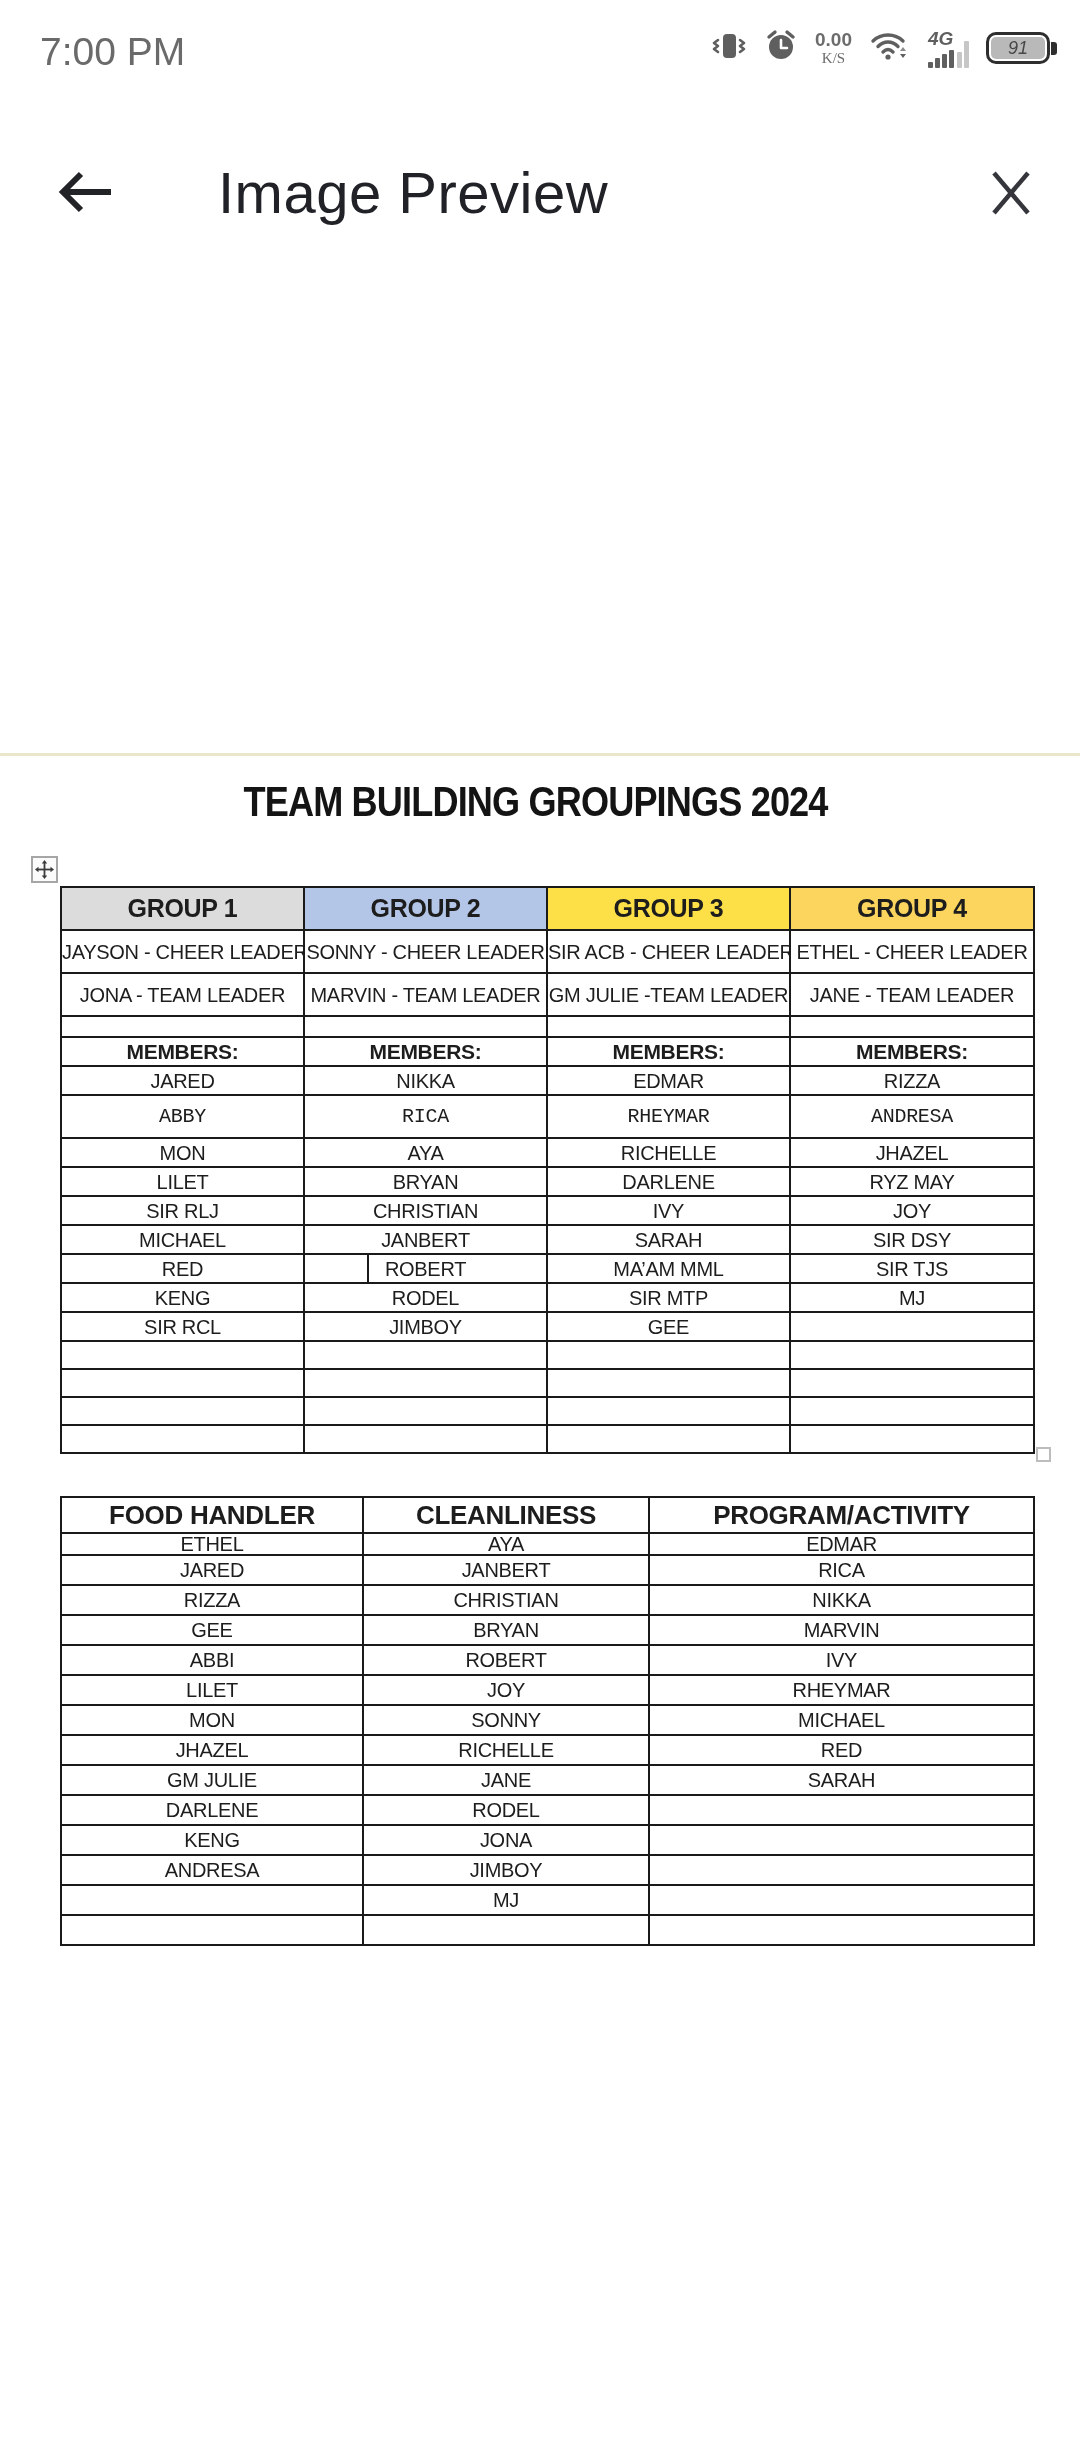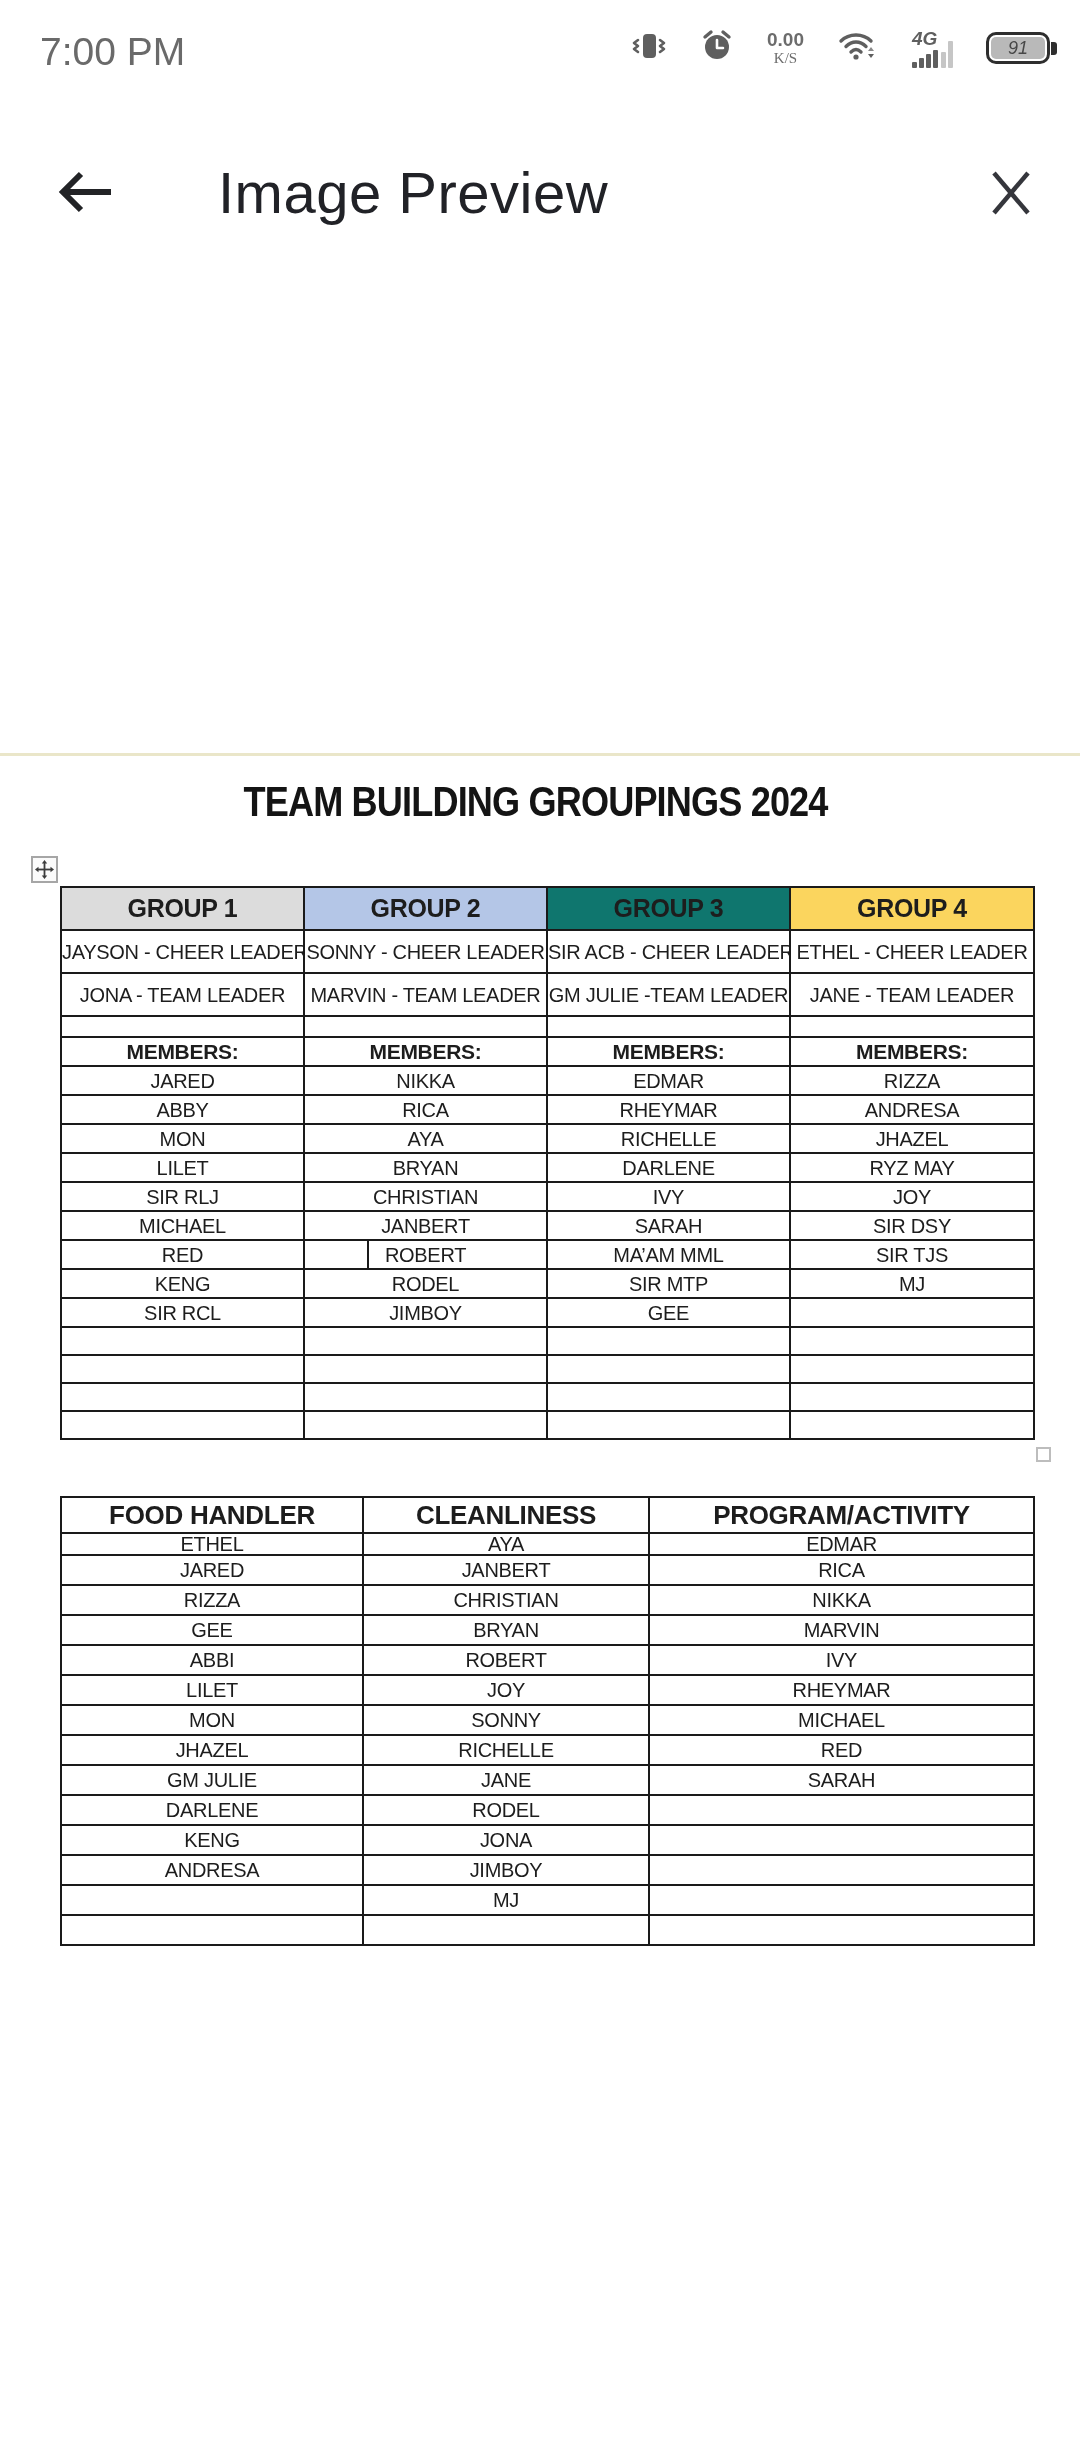--- a/index.html
+++ b/index.html
@@ -2,21 +2,21 @@
 <html><head>
 <meta charset="utf-8">
 <style>
   * { box-sizing: border-box; margin: 0; padding: 0; }
   html,body { width:1080px; height:2460px; background:#ffffff;
     font-family:"Liberation Sans", sans-serif; position:relative; overflow:hidden; }
 
   
   .time { position:absolute; left:40px; top:32px; font-size:39px; color:#6a6a6a; line-height:1; }
   .status-icons { position:absolute; right:30px; top:26px; height:44px;
-    display:flex; align-items:center; gap:33px; color:#5f5f5f; }
+    display:flex; align-items:center; gap:17px; color:#5f5f5f; }
   .speed { display:flex; flex-direction:column; align-items:center; line-height:1; color:#6c6c6c; }
   .speed .sp-top { font-size:19px; font-weight:700; }
   .speed .sp-bot { font-size:15px; margin-top:2px;font-family:Liberation Serif, serif; }
   .signal { display:flex; align-items:flex-end; gap:3px; }
   .sig-main { display:flex; flex-direction:column; align-items:flex-start;font-style:italic; }
   .fourg { font-size:19px; font-weight:700; color:#5f5f5f; line-height:1; margin-bottom:2px; }
   .bars { display:flex; align-items:flex-end; gap:2px; }
   .bar { width:5px; background:#5f5f5f; border-radius:1px; }
   .bar.light { background:#c6c6c6; }
   .battery { position:relative; width:64px; height:32px; border:3px solid #2e2e2e;
@@ -149,21 +149,21 @@
   <colgroup>
       <col style="width:243px">
       <col style="width:243px">
       <col style="width:243px">
       <col style="width:244px">
     </colgroup>
   <tbody>
       <tr style="height: 43px;">
         <td class="g-head" style="background: rgb(220, 220, 220);">GROUP 1</td>
         <td class="g-head" style="background: rgb(180, 198, 231);">GROUP 2</td>
-        <td class="g-head" style="background: #0f766e;">GROUP 3</td>
+        <td class="g-head" style="background: #fde047;">GROUP 3</td>
         <td class="g-head" style="background: rgb(251, 213, 94);">GROUP 4</td>
       </tr>
       <tr style="height: 43px;">
         <td class="g-leader">JAYSON - CHEER LEADER</td>
         <td class="g-leader">SONNY - CHEER LEADER</td>
         <td class="g-leader">SIR ACB - CHEER LEADER</td>
         <td class="g-leader">ETHEL - CHEER LEADER</td>
       </tr>
       <tr style="height: 43px;">
         <td class="g-leader">JONA - TEAM LEADER</td>
@@ -182,21 +182,21 @@
         <td class="g-members">MEMBERS:</td>
         <td class="g-members">MEMBERS:</td>
         <td class="g-members">MEMBERS:</td>
       </tr>
       <tr style="height: 29px;">
         <td class="g-name">JARED</td>
         <td class="g-name">NIKKA</td>
         <td class="g-name">EDMAR</td>
         <td class="g-name">RIZZA</td>
       </tr>
-      <tr style="height: 29px;">
+      <tr style="height: 43px; font-family: Liberation Mono, monospace;">
         <td class="g-name">ABBY</td>
         <td class="g-name">RICA</td>
         <td class="g-name">RHEYMAR</td>
         <td class="g-name">ANDRESA</td>
       </tr>
       <tr style="height: 29px;">
         <td class="g-name">MON</td>
         <td class="g-name">AYA</td>
         <td class="g-name">RICHELLE</td>
         <td class="g-name">JHAZEL</td>

